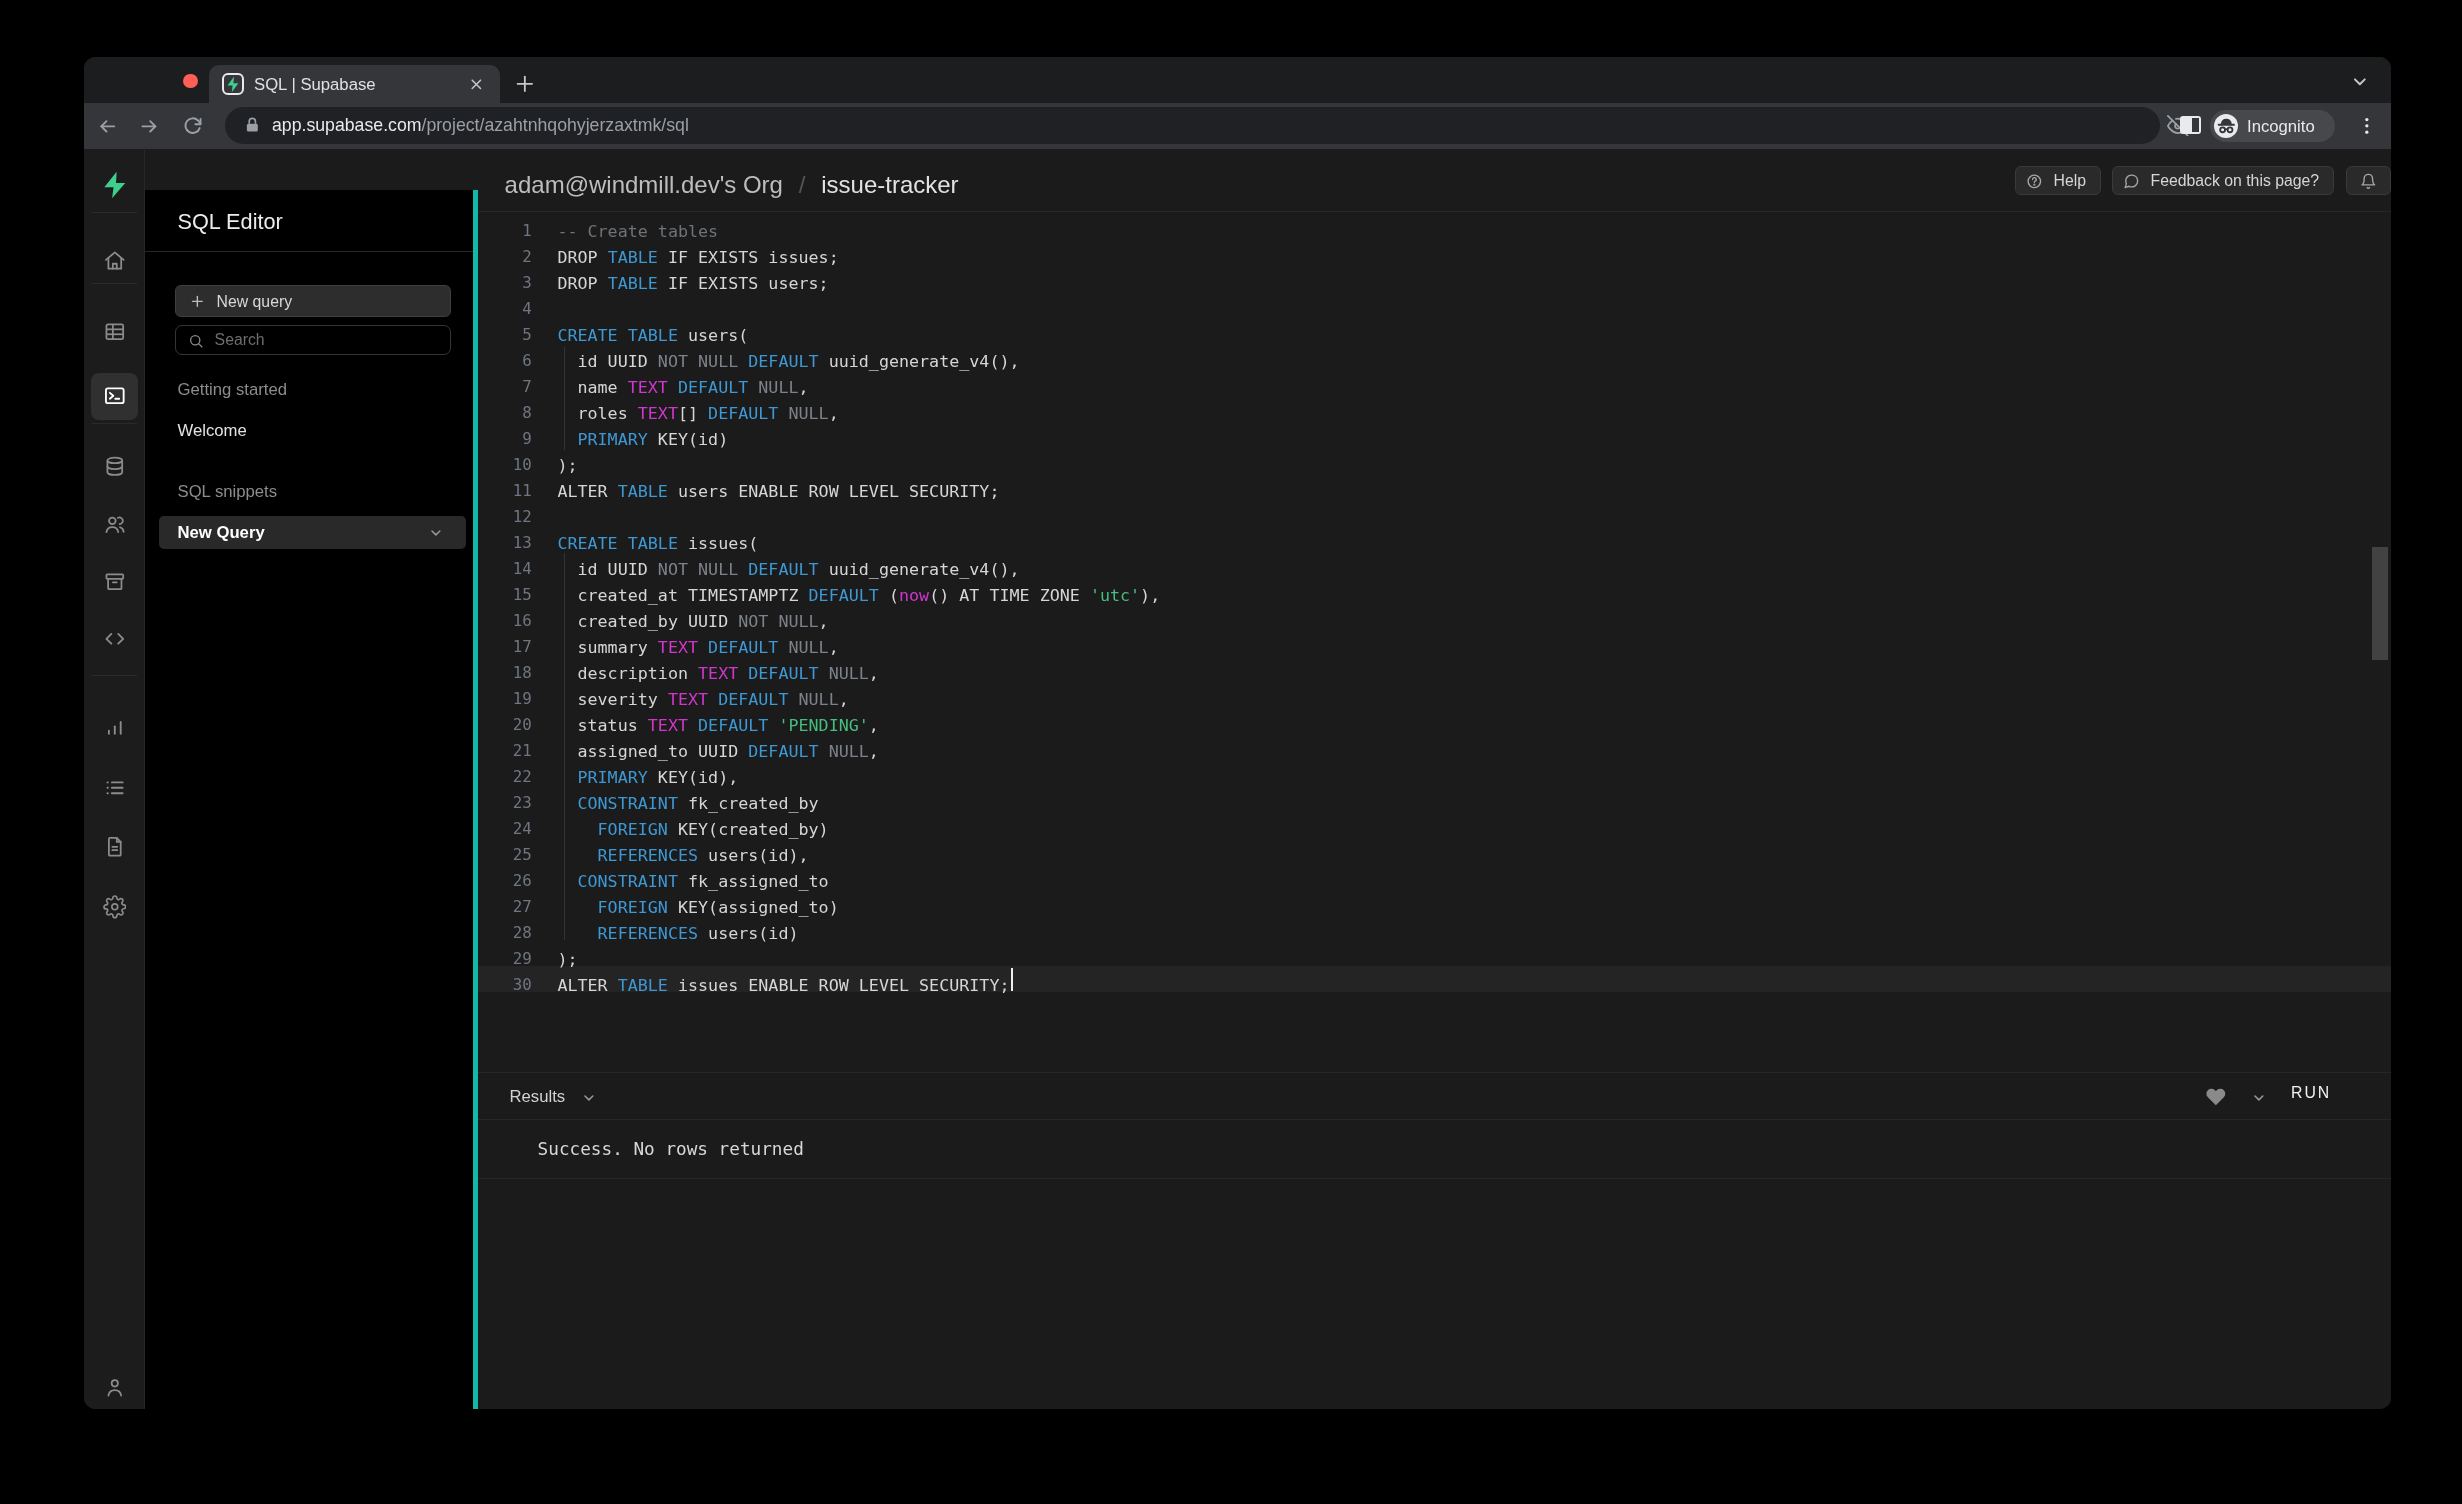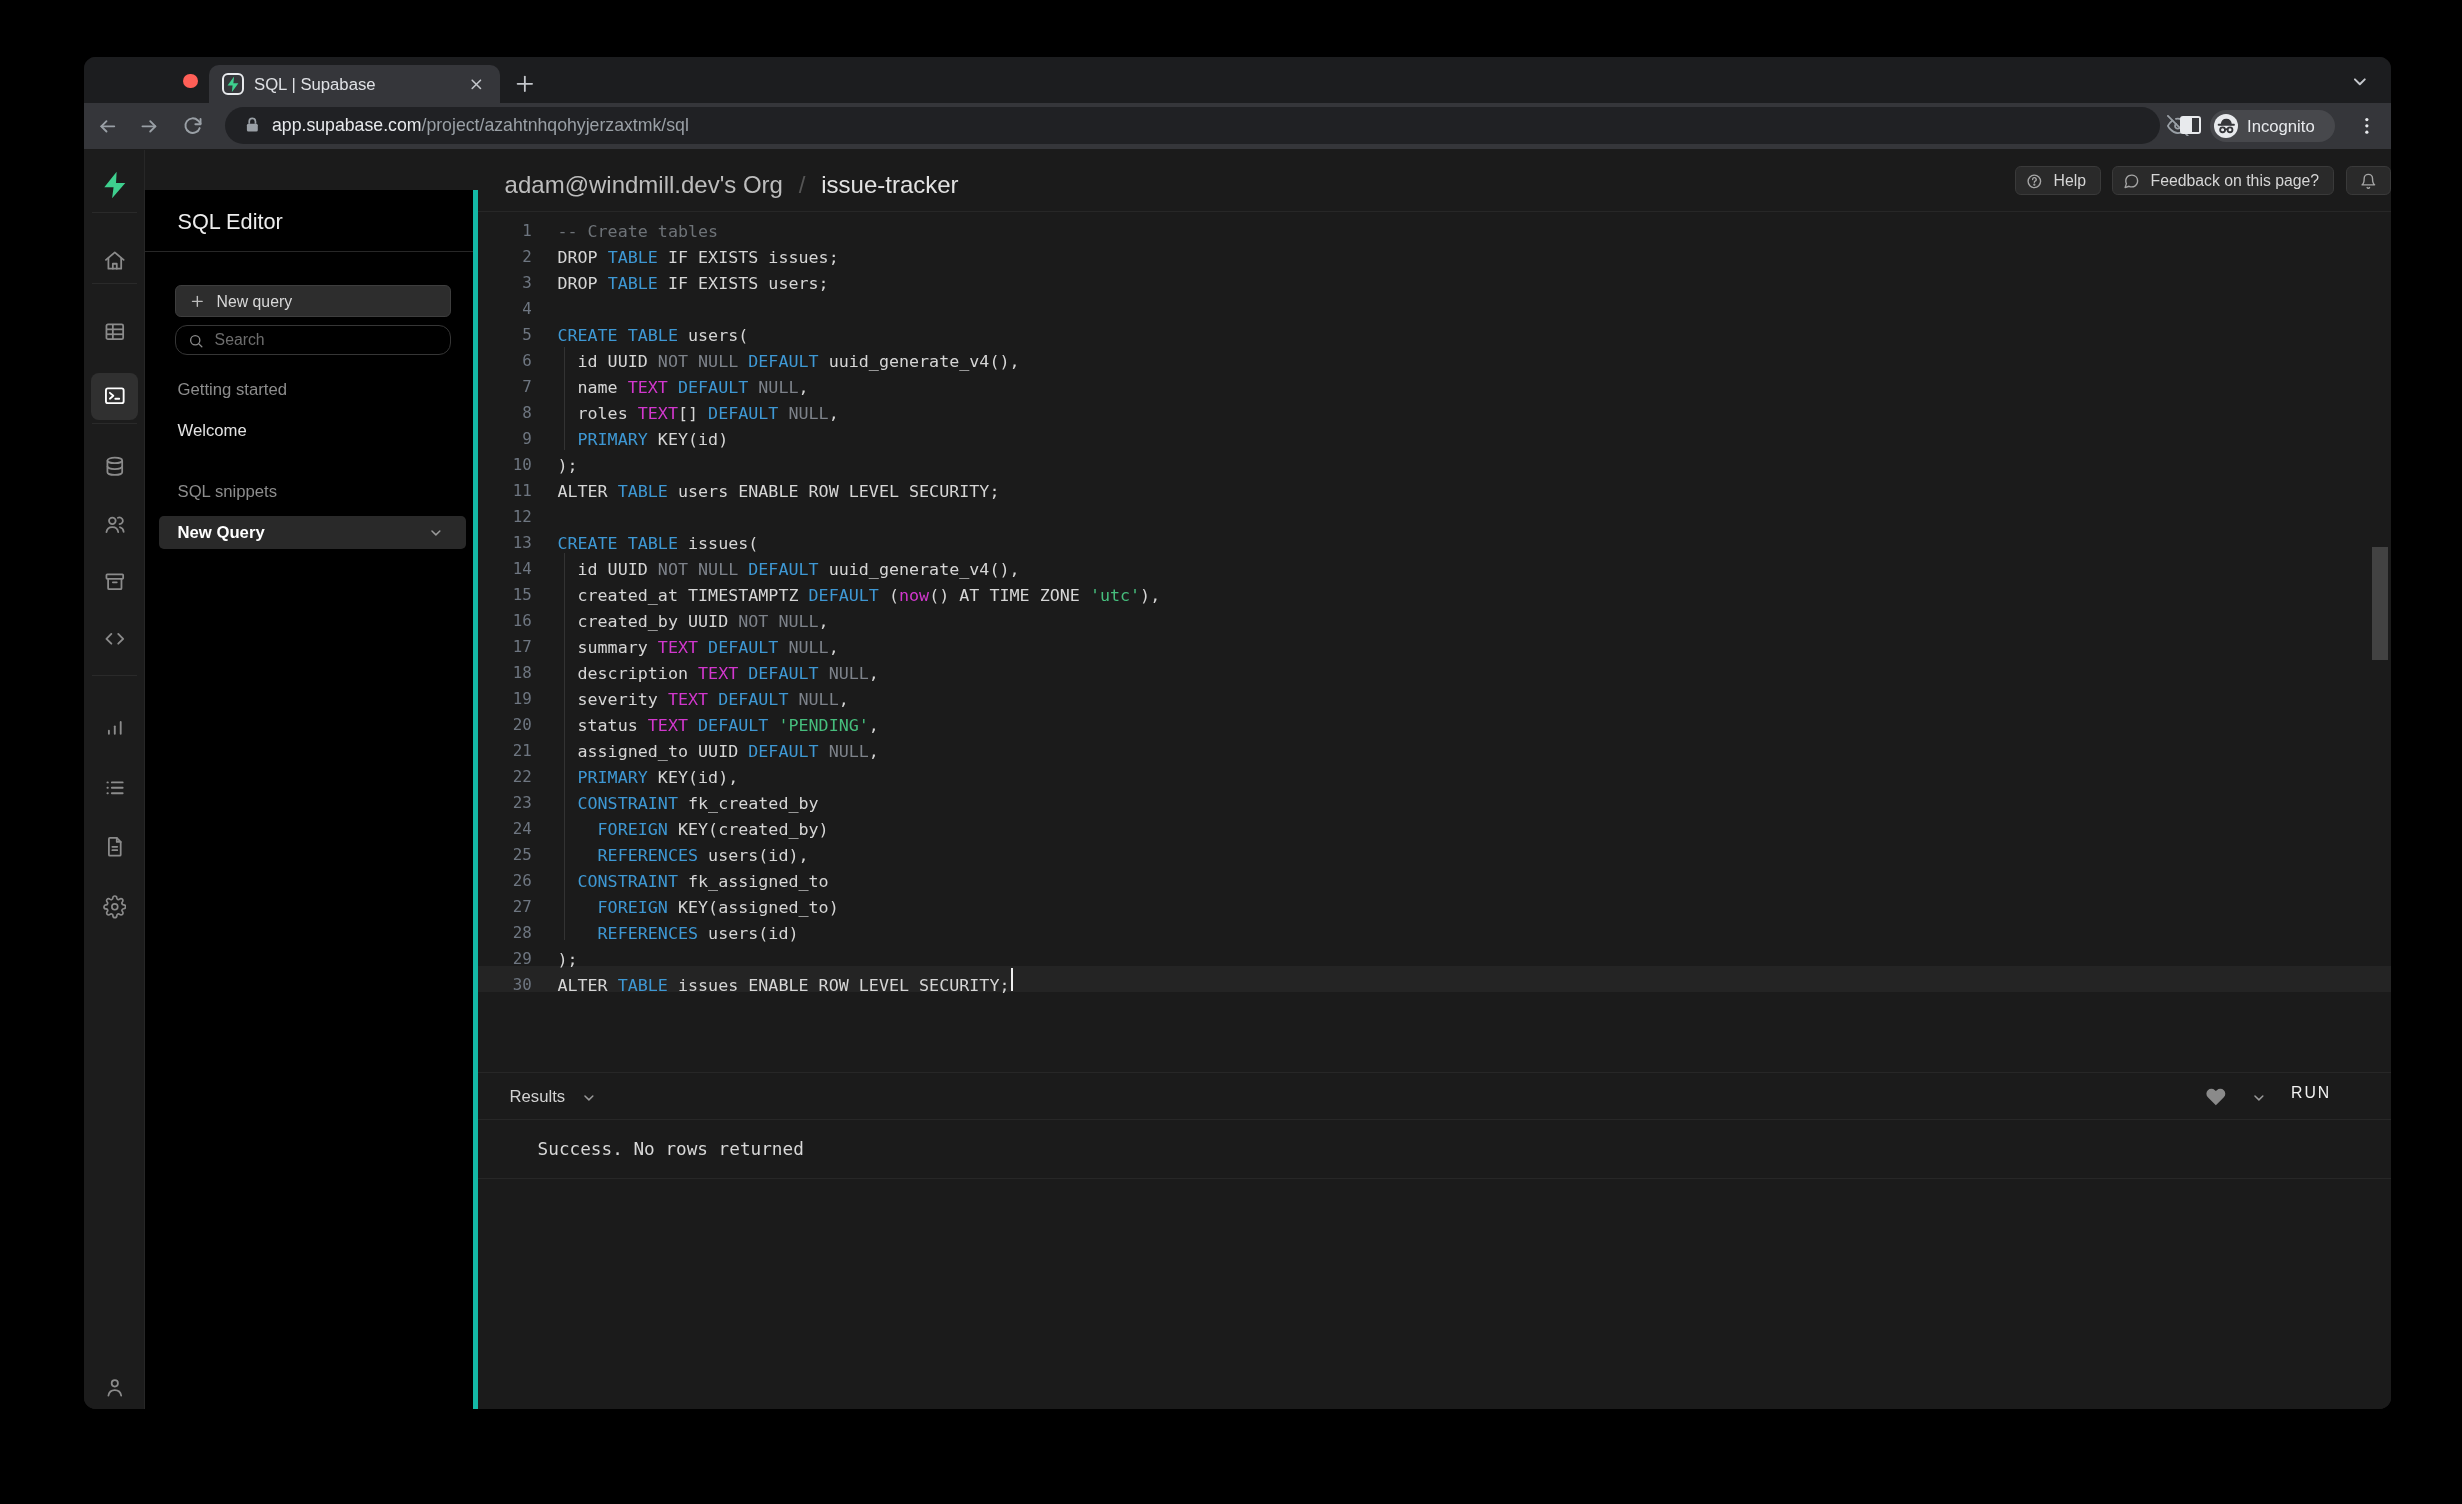--- a/index.html
+++ b/index.html
@@ -39,21 +39,21 @@
   .rail-logo { position:absolute; left:15.8px; width:29.6px; height:29.6px; }
   .rail-tile { position:absolute; left:6.9px; width:47px; height:47px; background:#303030; border-radius:7.9px; }
   .rail-ic.active { color:#fff; }
 
   .sidebar { position:absolute; left:61px; top:0; width:333px; height:100%; background:#000000; border-right:5px solid #14b8a6;margin-top:40px; }
   .sb-titlerow { position:absolute; left:0; top:0; width:100%; height:62px; border-bottom:1px solid #272727; }
   .sb-title { position:absolute; left:32.5px; top:18.7px; font-size:21.7px; color:#ececec; }
   .sb-btn { position:absolute; left:29.6px; top:95px; width:276px; height:31.5px; background:#2d2d2d; border:1px solid #3e3e3e; border-radius:5.9px; color:#d8d8d8; }
   .sb-btn .ic { position:absolute; left:13.8px; top:6.9px; width:16.7px; height:16.7px; color:#bcbcbc; }
   .sb-btn .lbl { position:absolute; left:41px; top:6.9px; font-size:15.8px; }
-  .sb-search { position:absolute; left:29.6px; top:135px; width:276px; height:29.6px; background:transparent; border:1px solid #363636; border-radius:12px; }
+  .sb-search { position:absolute; left:29.6px; top:135px; width:276px; height:29.6px; background:transparent; border:1px solid #363636; border-radius:7px; }
   .sb-search .ic { position:absolute; left:12.8px; top:6.9px; width:15.8px; height:15.8px; color:#8a8a8a; }
   .sb-search input { position:absolute; left:39px; top:2px; width:227px; height:23.6px; background:transparent; border:none; outline:none; color:#cfcfcf; font-size:15.8px; font-family:"Liberation Sans",sans-serif; }
   .sb-search input::placeholder { color:#6d6d6d; }
   .sb-label { position:absolute; left:32.5px; font-size:16.7px; color:#8c8c8c; }
   .sb-item { position:absolute; left:32.5px; font-size:16.7px; color:#e3e3e3; }
   .sb-sel { position:absolute; left:13.8px; top:326px; width:307px; height:33px; background:#292929; border-radius:4.9px; }
   .sb-sel .lbl { position:absolute; left:18.7px; top:6.9px; font-size:16.7px; font-weight:bold; color:#fff; }
   .sb-sel .chev { position:absolute; right:21.7px; top:8.9px; width:15.8px; height:15.8px; color:#9a9a9a; }
 
   .main { position:absolute; left:394px; top:0; width:1913px; height:100%; background:#1b1b1b; }

